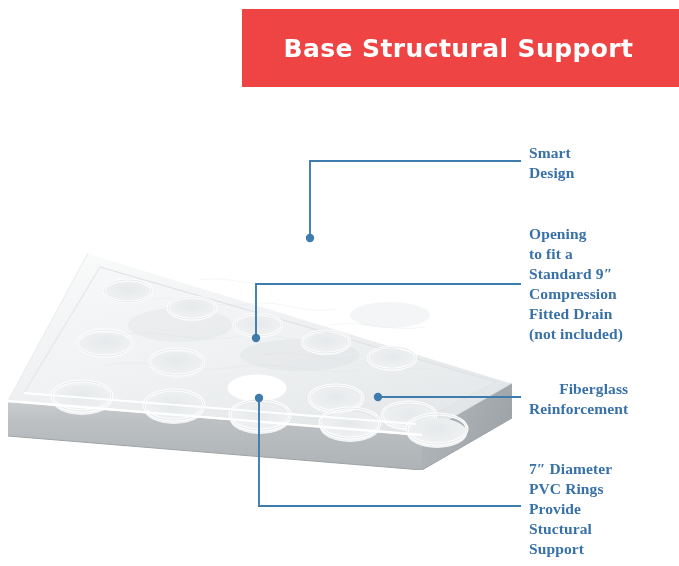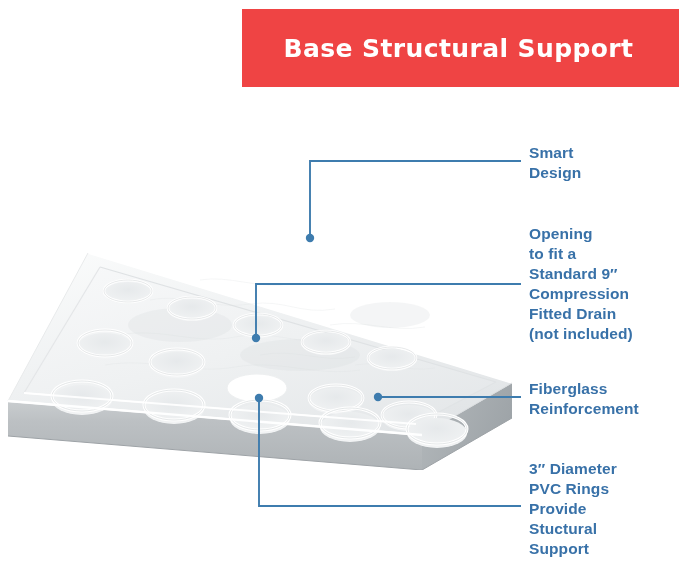--- a/index.html
+++ b/index.html
@@ -49,30 +49,30 @@
     left: 0px;
     top: 205px;
     width: 520px;
     height: 265px;
   }
 
   
   .callout-label {
     position: absolute;
     color: #3871A8;
-    font-family: Liberation Sans, sans-serif;
+    font-family: Liberation Serif, serif;
     font-size: 15.5px;
     font-weight: bold;
     line-height: 1.29;
     letter-spacing: 0.1px;
     white-space: pre-line;
   }
   #callout-smart-design   { left: 529px; top: 143px; }
   #callout-drain-opening  { left: 529px; top: 224px; }
-  #callout-fiberglass     { left: 529px; top: 379px; }
+  #callout-fiberglass     { left: 529px; top: 379px; text-align: right; }
   #callout-pvc-rings      { left: 529px; top: 459px; }
 
   
   #leader-lines {
     position: absolute;
     left: 0;
     top: 0;
     width: 679px;
     height: 566px;
     pointer-events: none;
@@ -267,17 +267,17 @@
 <div class="callout-label" id="callout-drain-opening">Opening
 to fit a
 Standard 9″
 Compression
 Fitted Drain
 (not included)</div>
 
 <div class="callout-label" id="callout-fiberglass">Fiberglass
 Reinforcement</div>
 
-<div class="callout-label" id="callout-pvc-rings">3″ Diameter
+<div class="callout-label" id="callout-pvc-rings">7″ Diameter
 PVC Rings
 Provide
 Stuctural
 Support</div>
 
 </body></html>

